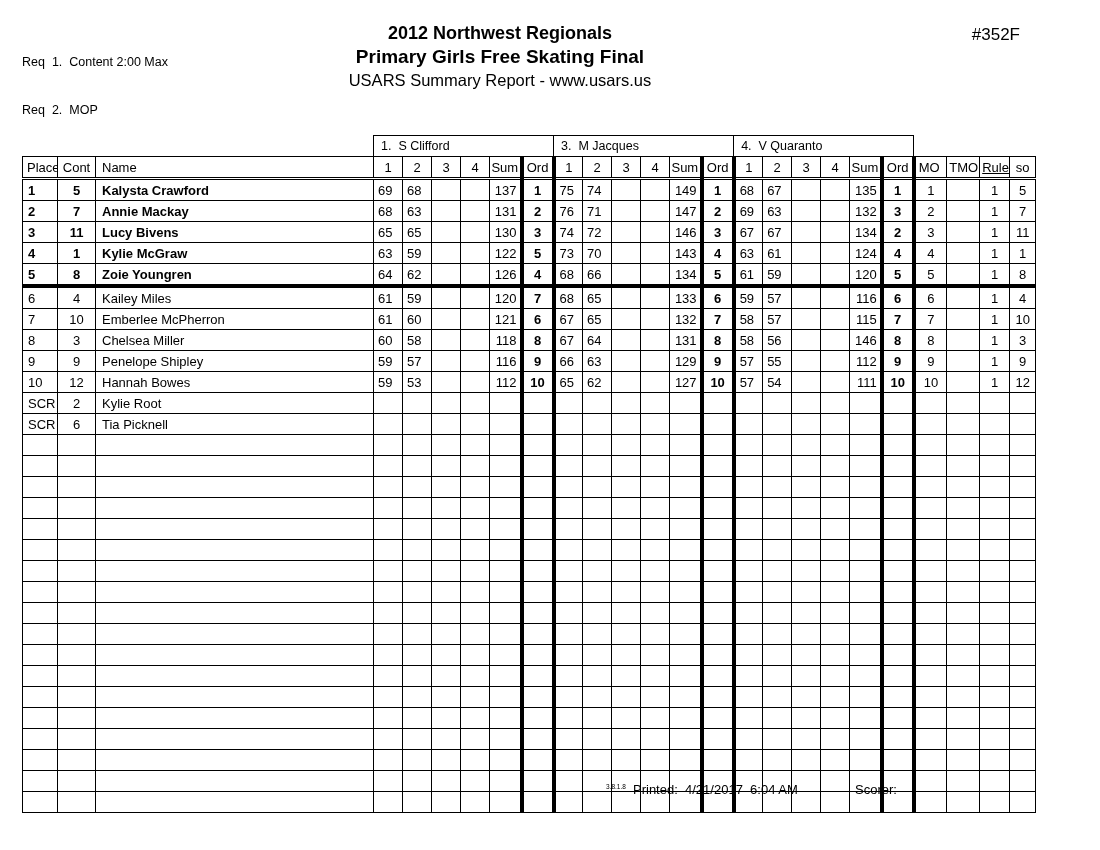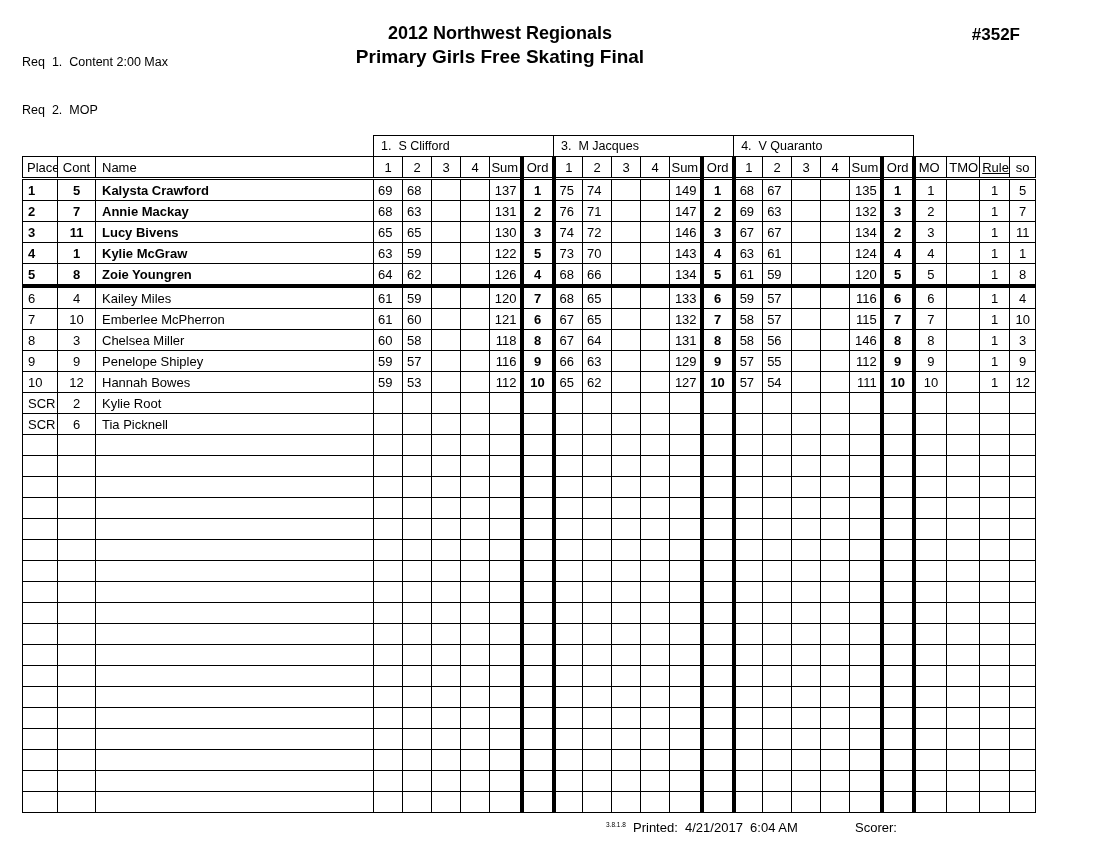--- a/index.html
+++ b/index.html
@@ -11,21 +11,21 @@
   }
   .page { position: absolute; inset: 0; }
 
   
   .req { position: absolute; left: 22px; top: 22px; font-size: 12.5px; line-height: 16px; white-space: pre; }
   .center-head { position: absolute; left: 0; top: 23px; width: 1000px; text-align: center; }
   .title  { font-size: 18px; font-weight: bold; line-height: 20px; }
   .venue  { font-size: 14.5px; line-height: 18px; margin-top: 2px; white-space: pre; }
   .event  { font-size: 19px; font-weight: bold; line-height: 21px; margin-top: 3px; }
   .report { font-size: 16.5px; line-height: 19px; margin-top: 4px; }
-  .evtnum { position: absolute; right: 80px; top: 25px; font-size: 17px; font-weight: bold; }
+  .evtnum { position: absolute; right: 80px; top: 25px; font-size: 17px; font-weight: normal; }
 
   
   table { position: absolute; left: 22px; top: 135px; width: 1013px; border-collapse: collapse; table-layout: fixed; }
   td {
     border: 1px solid #000; height: 20px; padding: 0;
     font-size: 13px; line-height: 15px; white-space: pre; overflow: hidden;
   }
   td.sp   { border: none; }
   td.jbox { font-size: 12.5px; padding-left: 7px; }
 
@@ -44,38 +44,39 @@
   td.nm  { padding-left: 6px; }
   td.sc  { padding-left: 4px; }
   td.sum { text-align: right; padding-right: 3px; }
   td.ord { text-align: center; font-weight: bold; border-left: 4px solid #000; border-right: 4px solid #000; }
   td.hord { font-weight: normal; }
   td.mo, td.rule, td.so { text-align: center; }
   .b { font-weight: bold; }
   tr.cut td { border-bottom: 4px solid #000; }
 
   
-  .footer { position: absolute; left: 0; top: 781px; width: 1100px; height: 20px; font-size: 13px; margin-top: 38px; }
+  .footer { position: absolute; left: 0; top: 781px; width: 1100px; height: 20px; font-size: 13px; }
   .ver     { position: absolute; left: 606px; top: 2px; font-size: 6.5px; }
   .printed { position: absolute; left: 633px; top: 1px; white-space: pre; }
   .scorer  { position: absolute; left: 855px; top: 1px; }
 </style>
 </head>
 <body>
 
 <div class="page">
 
   <div class="req">
     <div>Req  1.  Content 2:00 Max</div>
     <div>Req  2.  MOP</div>
   </div>
 
   <div class="center-head">
     <div class="title">2012 Northwest Regionals</div>
     <div class="event">Primary Girls Free Skating Final</div>
+    <div class="report">USARS Summary Report - www.usars.us</div>
   </div>
 
   <div class="evtnum">#352F</div>
 
   <table>
     <colgroup>
       <col style="width:35px">
         <col style="width:38px">
         <col style="width:278px">
       <col style="width:29px">

